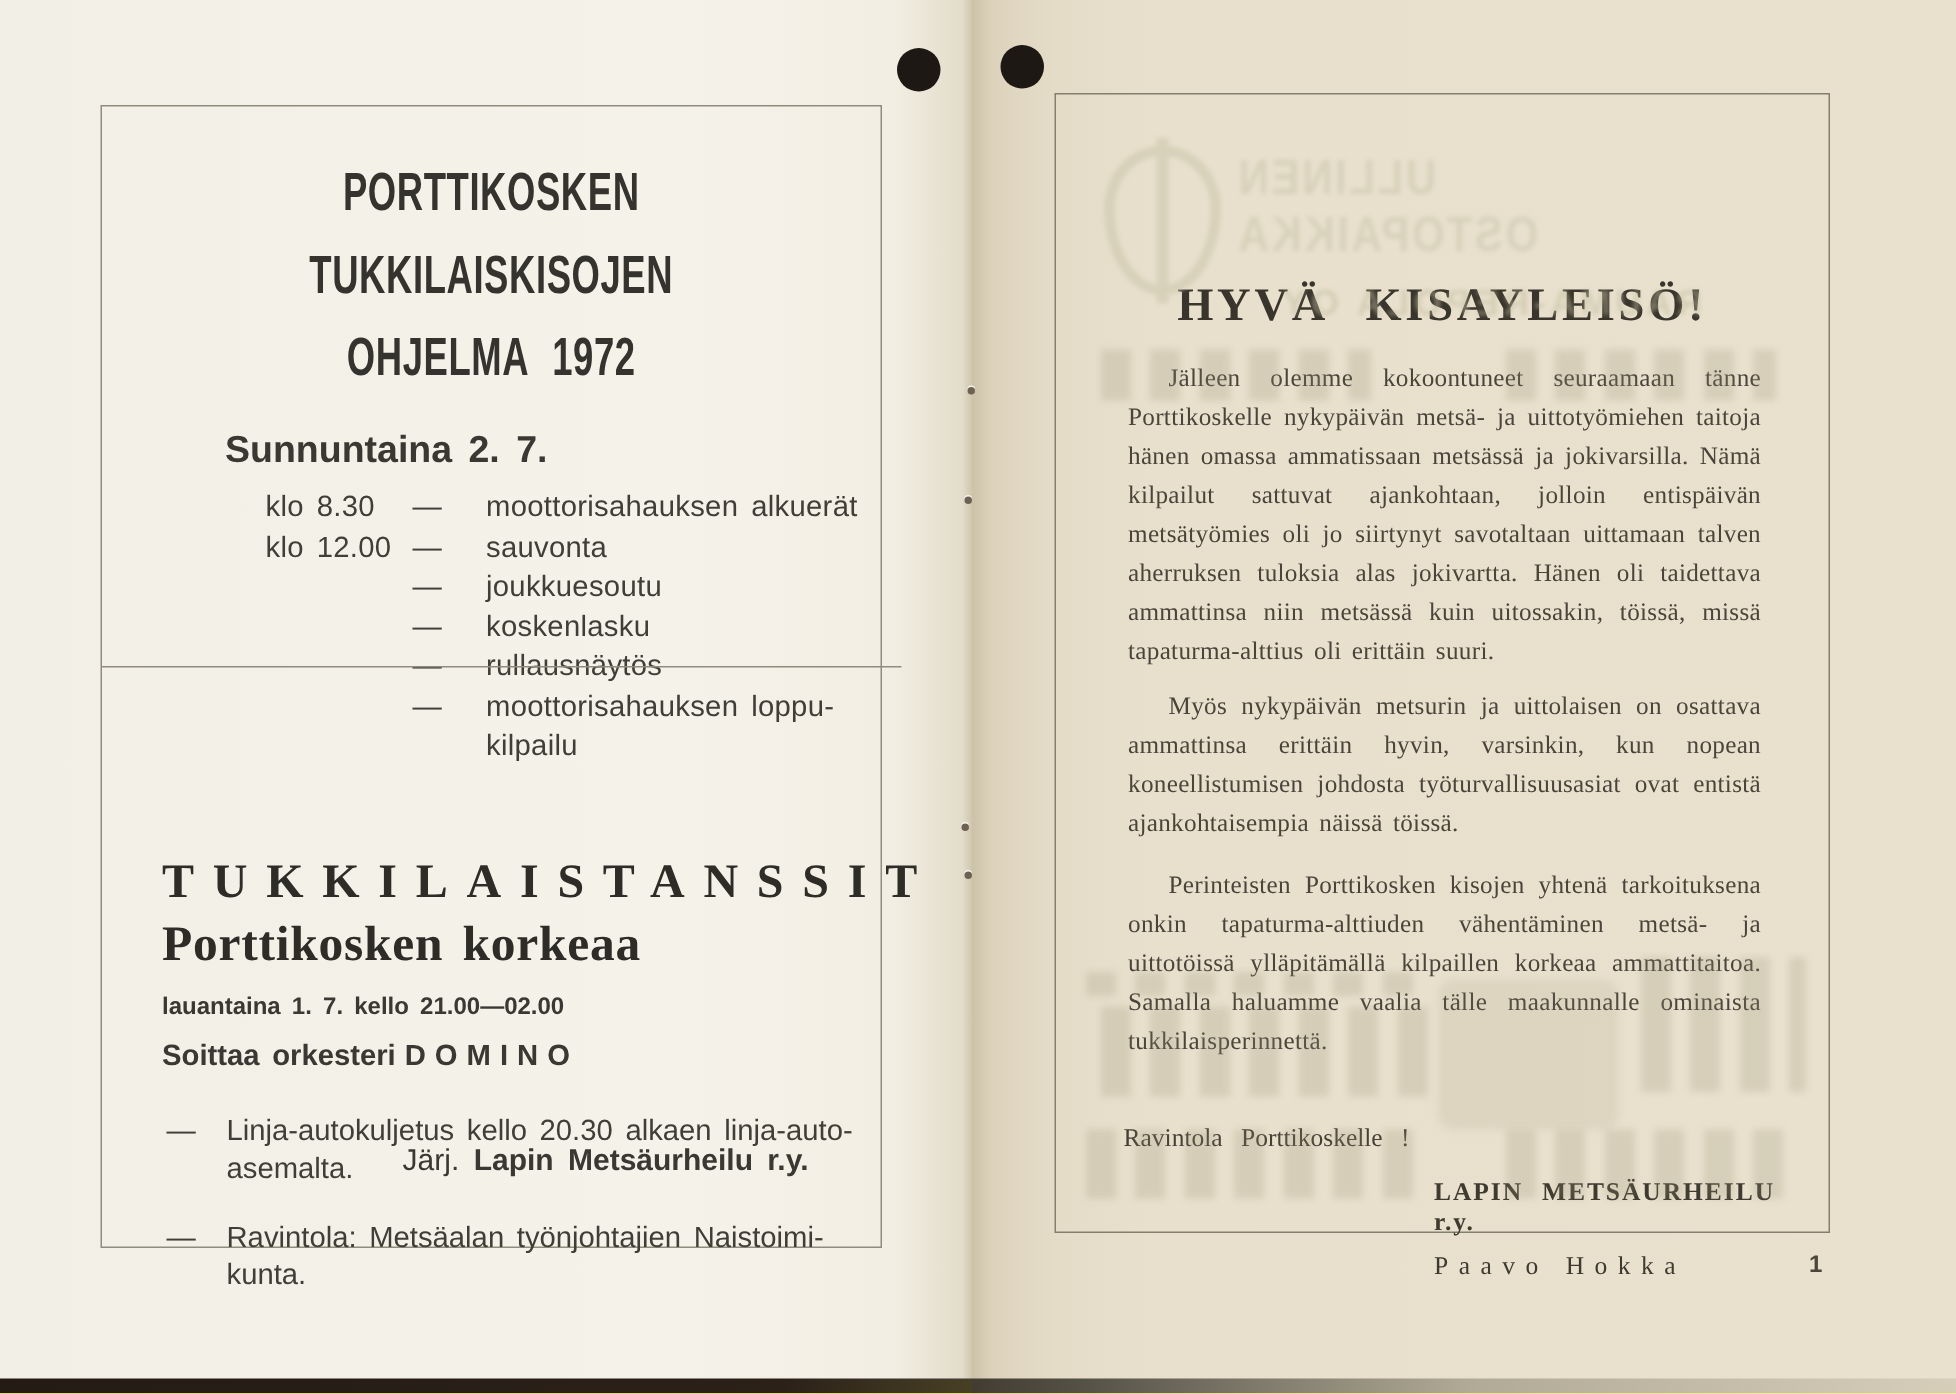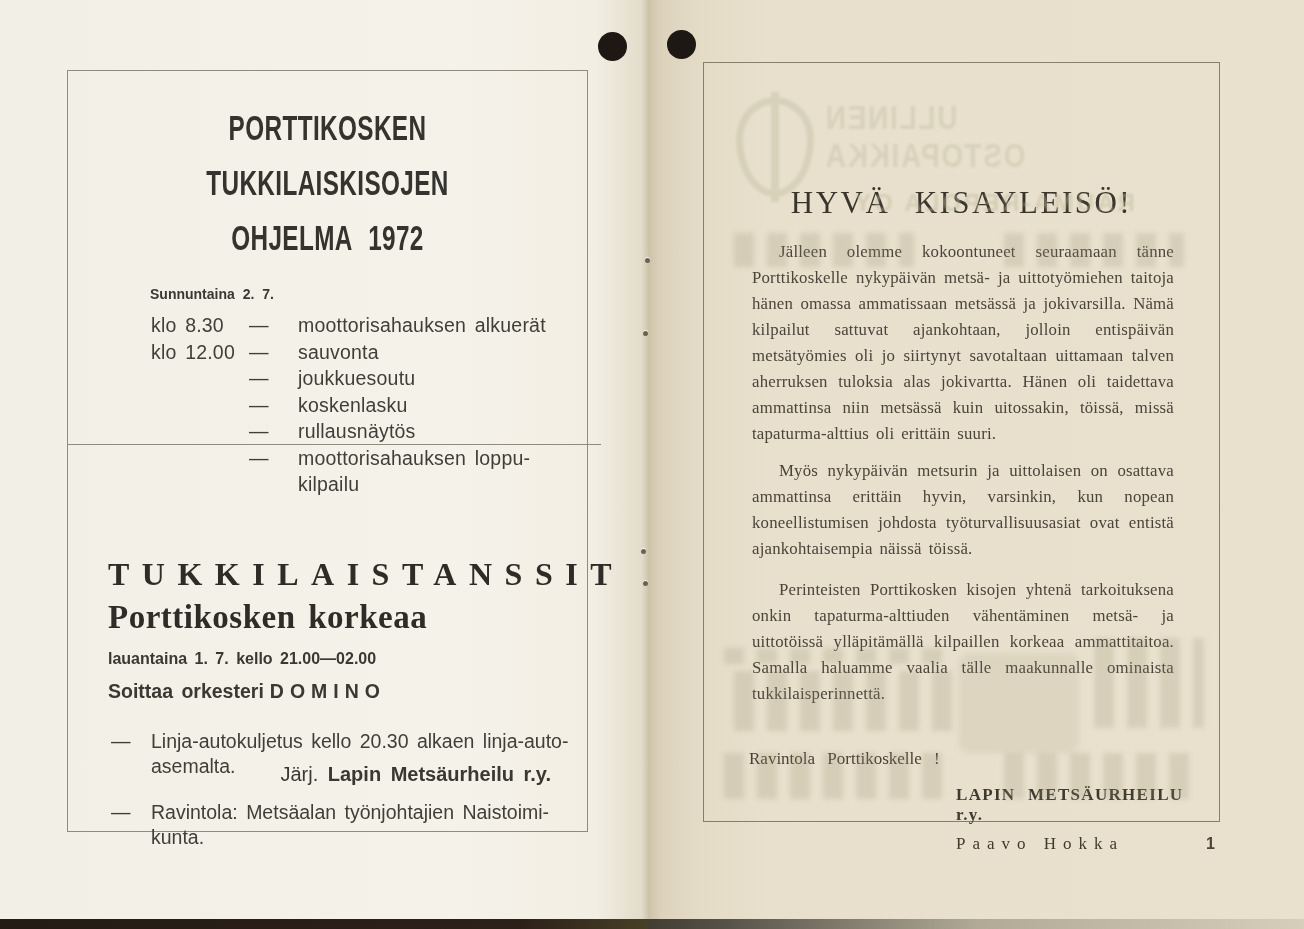--- a/index.html
+++ b/index.html
@@ -18,46 +18,46 @@
   .hole.h2{left:667px;top:30px;}
   .staple-dot{position:absolute;width:5px;height:5px;border-radius:50%;background:#6e6152;box-shadow:0 -1px 0 rgba(255,255,255,.8);}
 
   
   .lp-frame{position:absolute;left:67px;top:70px;width:521px;height:762px;
     border:1px solid #8f8c7f;box-sizing:border-box;}
   .lp-title{margin-top:30px;text-align:center;color:#34332e;
     font-family:"Liberation Sans",sans-serif;font-weight:bold;font-size:32px;line-height:49px;
     letter-spacing:.5px;word-spacing:12px;transform:scale(.76,1.12);transform-origin:50% 0;}
   .lp-date{margin:38px 0 0 82px;font-family:"Liberation Sans",sans-serif;font-weight:bold;
-    font-size:14px;color:#3a3832;word-spacing:4px;}
+    font-size:25px;color:#3a3832;word-spacing:4px;}
   .sched{margin:10px 0 0 83px;font-family:"Liberation Sans",sans-serif;font-size:19.5px;
     color:#403e37;letter-spacing:.2px;word-spacing:3px;}
   .sched-row{display:flex;line-height:26.5px;}
-  .sched-time{width:98px;flex:none;}
+  .sched-time{width:98px;flex:none;margin-left:26px;}
   .sched-dash{width:49px;flex:none;}
   .sched-event{width:310px;}
   .lp-divider{position:absolute;left:0;top:373px;width:533px;height:1px;background:#8f8c7f;}
   .dance{margin:58px 0 0 40px;color:#2e2c27;}
   .dance-title{font-family:"Liberation Serif",serif;font-weight:bold;font-size:32px;letter-spacing:12.5px;}
   .dance-sub{font-family:"Liberation Serif",serif;font-weight:bold;font-size:33px;margin-top:6px;letter-spacing:.5px;word-spacing:4px;}
   .dance-when{font-family:"Liberation Sans",sans-serif;font-weight:bold;font-size:16px;margin-top:14px;color:#3a3832;word-spacing:3px;}
   .dance-band{font-family:"Liberation Sans",sans-serif;font-weight:bold;font-size:19.5px;margin-top:12px;color:#3a3832;word-spacing:3px;}
   .spaced{letter-spacing:6px;margin-left:6px;}
   .notes{margin:26px 0 0 43px;font-family:"Liberation Sans",sans-serif;font-size:19.5px;color:#403e37;word-spacing:3px;}
   .note-row{display:flex;line-height:25px;margin-bottom:21px;}
   .note-dash{width:40px;flex:none;}
   .note-text{width:420px;}
-  .lp-org{position:absolute;right:36px;top:692px;font-family:"Liberation Sans",sans-serif;
+  .lp-org{position:absolute;right:48px;top:692px;font-family:"Liberation Sans",sans-serif;
     font-size:20px;color:#3a3832;word-spacing:4px;}
   .lp-org b{font-weight:bold;}
 
   
   .rp-frame{position:absolute;left:703px;top:62px;width:517px;height:760px;
     border:1px solid #847f6d;box-sizing:border-box;}
-  .rp-title{margin-top:122px;text-align:center;font-family:"Liberation Serif",serif;font-weight:normal;
+  .rp-title{margin-top:122px;text-align:center;font-family:"Liberation Serif",serif;font-weight:bold;
     font-size:31px;letter-spacing:2.5px;word-spacing:14px;color:#39352c;}
   .rp-body{margin:18px 34px 0 37px;text-align:justify;font-size:16.8px;line-height:26px;
     color:#4a443b;letter-spacing:.2px;word-spacing:2.5px;}
   .rp-body p{margin:11px;text-indent:27px;}
   .rp-body p.gap{margin-top:15px;}
   .rp-closing{margin:42px 0 0 45px;font-size:17px;color:#463f35;word-spacing:8px;}
   .rp-sign{margin:16px 0 0 252px;color:#3f3a30;}
   .rp-sign-org{font-weight:bold;font-size:17px;letter-spacing:1.3px;word-spacing:7px;}
   .rp-sign-name{margin-top:9px;font-size:17px;letter-spacing:7px;}
   .page-num{position:absolute;left:1206px;top:835px;font-family:"Liberation Sans",sans-serif;

